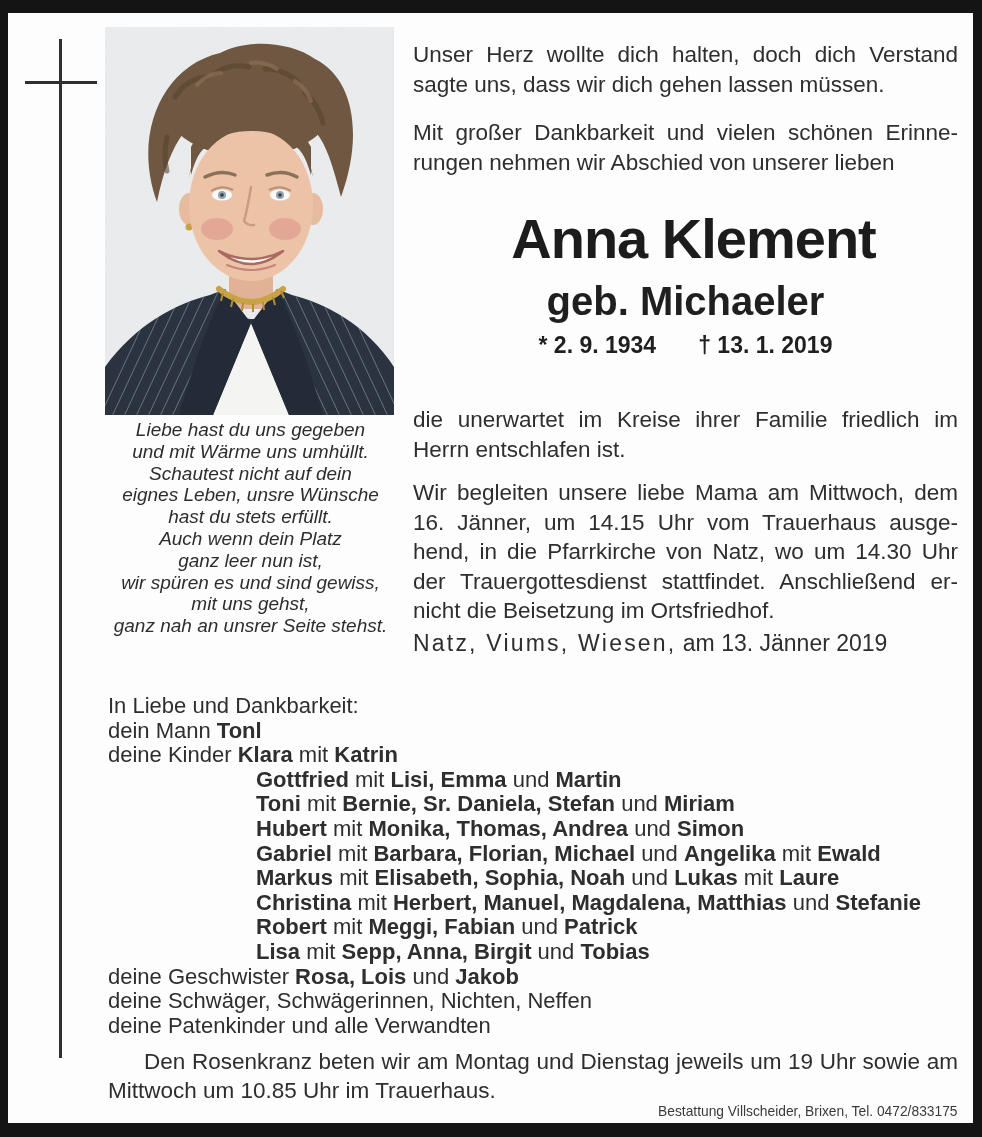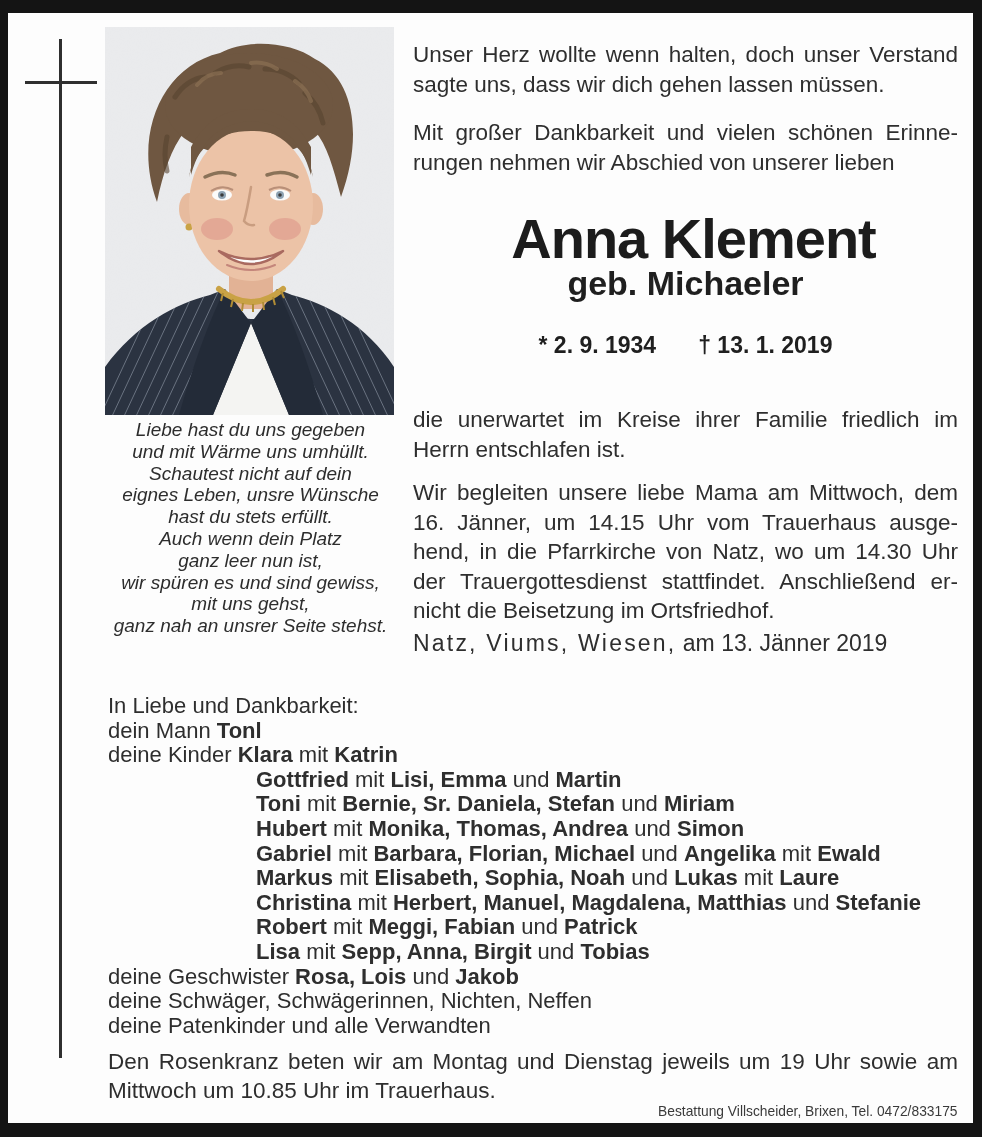--- a/index.html
+++ b/index.html
@@ -19,35 +19,35 @@
   .poem{position:absolute;left:70px;top:406px;width:345px;text-align:center;
         font-style:italic;font-size:19px;line-height:21.8px;color:#2d2d2d;font-weight:500;}
 
   
   .rcol{position:absolute;left:405px;top:0;width:545px;}
   .para{position:absolute;left:0;width:545px;font-size:22.5px;line-height:29.5px;text-align:left;}
   .para .jl{text-align:justify;text-align-last:justify;}
   .p1{top:27px;} .p2{top:105px;} .p3{top:392px;} .p4{top:465px;}
   .name{position:absolute;left:0;top:188px;width:545px;text-align:center;
         font-size:56px;font-weight:700;color:#1c1c1c;letter-spacing:-1px;line-height:60px;margin:8px;}
-  .maiden{position:absolute;left:0;top:251px;width:545px;text-align:center;
-        font-size:34px;font-weight:700;color:#1f1f1f;}
+  .maiden{position:absolute;left:0;top:266px;width:545px;text-align:center;
+        font-size:40px;font-weight:700;color:#1f1f1f;}
   .dates{position:absolute;left:0;top:319px;width:545px;display:flex;justify-content:center;gap:42px;
         font-size:23px;font-weight:700;color:#1f1f1f;}
   .placedate{position:absolute;left:0;top:617px;width:545px;font-size:23px;white-space:nowrap;}
   .placedate .spaced{letter-spacing:2.2px;}
 
   
   .family{position:absolute;left:100px;top:681px;width:860px;font-size:22px;line-height:24.6px;white-space:nowrap;}
   .family .indent{padding-left:148px;}
   .family .b{font-weight:700;}
 
   
   .rosary{position:absolute;left:100px;top:1034px;width:850px;font-size:22.5px;line-height:29px;text-align:left;}
-  .rosary .jl{text-align:justify;text-align-last:justify;}
+  .rosary .jl{text-align:justify;text-align-last:justify;margin-left:36px;}
   .credit{position:absolute;right:15px;top:1089px;font-size:15px;color:#3a3a3a;
           transform:scaleX(0.92);transform-origin:right center;}
 </style>
 </head>
 <body>
 
 <div class="page">
   <div class="card">
 
     <div>
@@ -134,21 +134,21 @@
         <div>hast du stets erfüllt.</div>
         <div>Auch wenn dein Platz</div>
         <div>ganz leer nun ist,</div>
         <div>wir spüren es und sind gewiss,</div>
         <div>mit uns gehst,</div>
         <div>ganz nah an unsrer Seite stehst.</div>
       </div>
 
     <div class="rcol">
       <div class="para p1">
-          <div class="jl">Unser Herz wollte wenn halten, doch unser Verstand</div>
+          <div class="jl">Unser Herz wollte dich halten, doch dich Verstand</div>
           <div>sagte uns, dass wir dich gehen lassen müssen.</div>
         </div>
       <div class="para p2">
           <div class="jl">Mit großer Dankbarkeit und vielen schönen Erinne-</div>
           <div>rungen nehmen wir Abschied von unserer lieben</div>
         </div>
       <h1 class="name">Anna Klement</h1>
       <div class="maiden">geb. Michaeler</div>
       <div class="dates">
         <span>* 2. 9. 1934</span>

